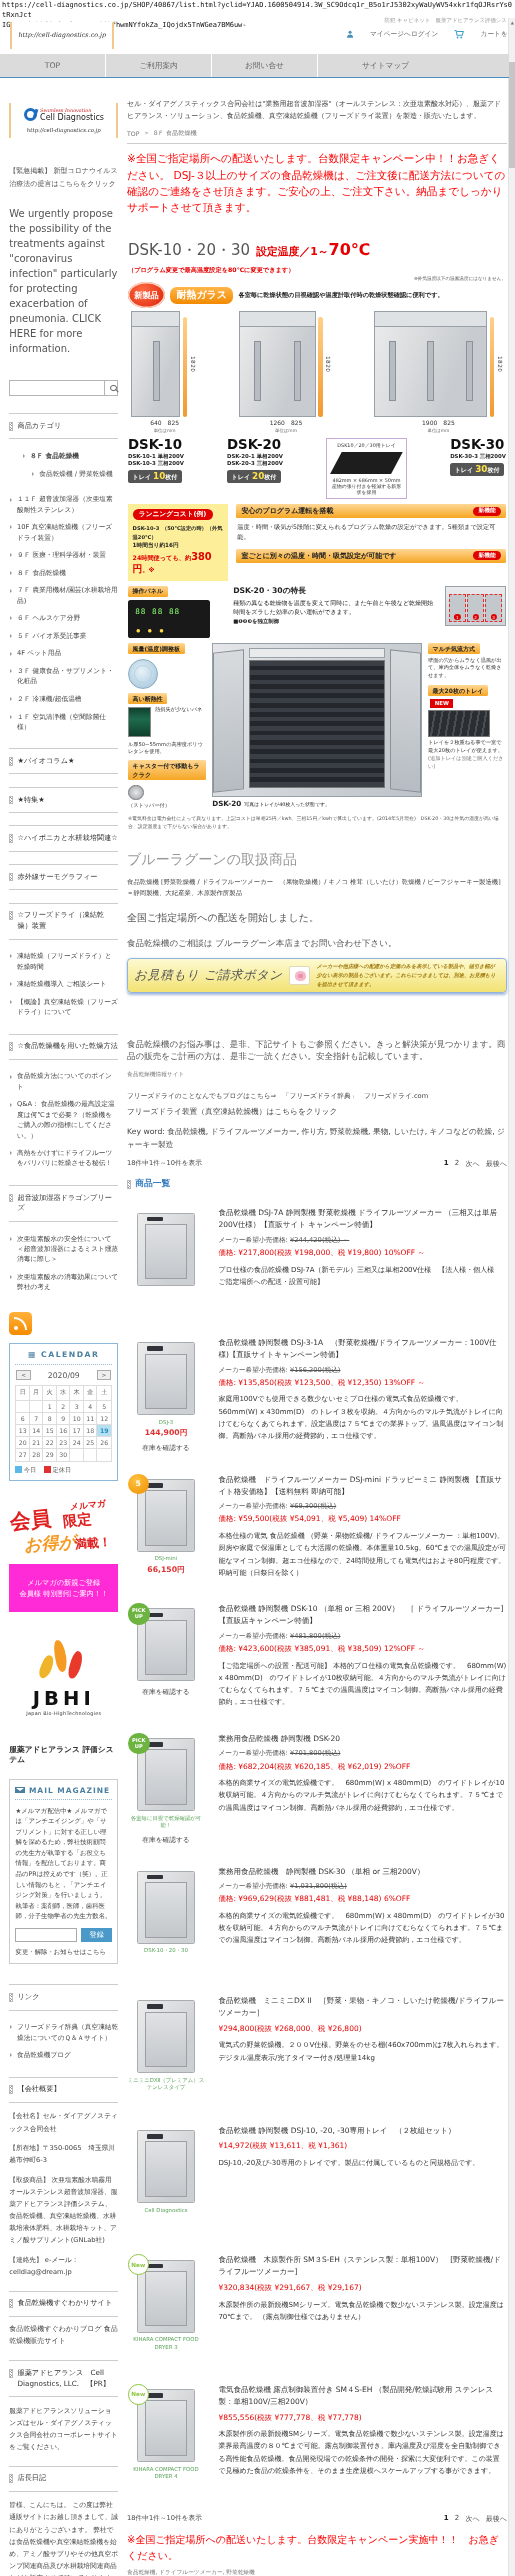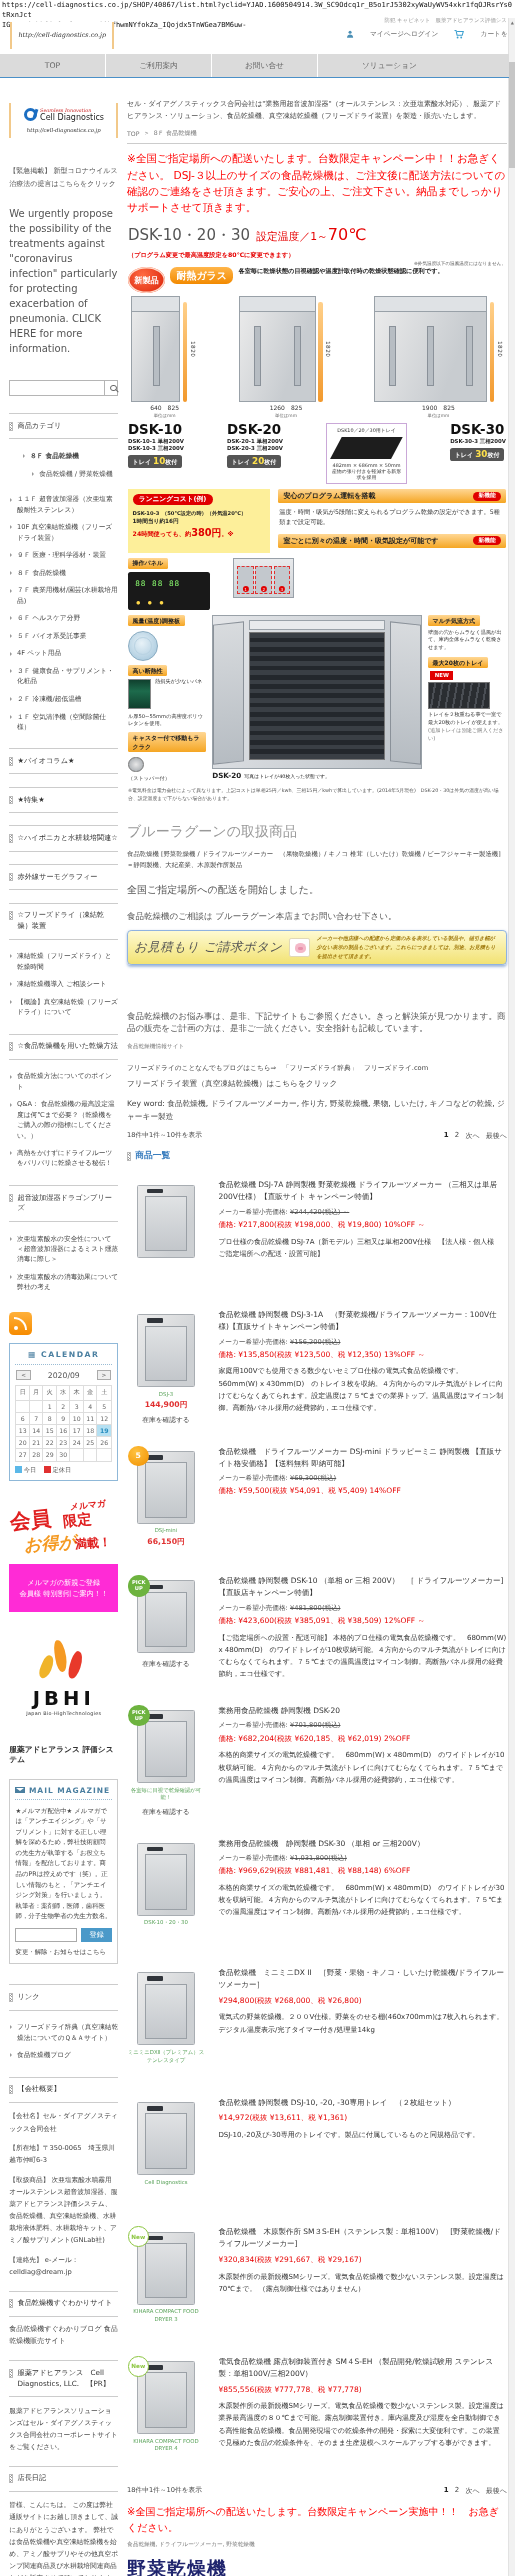--- a/index.html
+++ b/index.html
@@ -125,46 +125,46 @@
   .pinfo{flex:1;min-width:0;}
   .ptitle{display:block;font-size:7.5px;color:#333;line-height:1.6;margin-bottom:4.6px;}
   .pmsrp{font-size:6.7px;color:#555;margin:2.6px 0;}
   .pprice{color:#e60000;font-size:7.5px;margin:3.1px 0 5.7px;}
   .pdesc{font-size:7px;color:#333;line-height:1.75;}
   .camp2{color:#ff0000;font-size:10px;line-height:1.6;margin:8.2px 0 5.2px;}
   
   .dsk{position:relative;margin:2.1px 0 0;padding:2.1px 1px 4.1px;font-size:6.2px;color:#222;}
   .dsk-h{display:flex;align-items:baseline;gap:6.2px;flex-wrap:wrap;}
   .dsk-t1{font-size:15px;color:#555;}
-  .dsk-t2{color:#e60000;font-weight:normal;font-size:10.8px;}
+  .dsk-t2{color:#e60000;font-weight:bold;font-size:10.8px;margin-top:15px;}
   .dsk-t2 .big{font-size:16px;}
   .dsk-t3{color:#e60000;font-size:6.2px;font-weight:bold;}
   .dsk-noter{text-align:right;font-size:4.6px;color:#555;margin:0.5px 0 1.5px;}
-  .dsk-tagrow{display:flex;align-items:flex-start;gap:5.2px;margin:0 0 3.1px;}
+  .dsk-tagrow{display:flex;align-items:center;gap:5.2px;margin:0 0 3.1px;}
   .np{width:37px;height:26px;border-radius:50%;background:radial-gradient(circle at 40% 32%,#ff6a42,#d81f06);box-shadow:inset 0 0 0 1.5px #ffd9c8;color:#fff;font-weight:bold;font-size:8.2px;display:flex;align-items:center;justify-content:center;flex:none;}
   .glass{background:linear-gradient(#ffb54a,#f28a00);color:#fff;font-weight:bold;padding:1.5px 6.2px;border-radius:6.7px;font-size:10px;flex:none;}
   .tagtext{font-size:6.2px;font-weight:bold;color:#222;}
   .units{display:flex;justify-content:space-between;align-items:flex-end;padding:0 3.1px;}
   .unit{display:flex;align-items:flex-end;gap:2.6px;}
   .ubox{background:linear-gradient(110deg,#ececec,#c8ccd0 70%);border:0.5px solid #99a1a8;height:106px;position:relative;}
   .ubox::before{content:"";position:absolute;left:0;right:0;top:0;height:13.4px;background:#dfe2e5;border-bottom:0.5px solid #99a1a8;}
   .ubox i{position:absolute;top:29px;bottom:15.5px;width:7.2px;background:#b7bdc3;border:0.5px solid #8a9199;}
   .dimv{width:4.6px;height:100px;background:linear-gradient(#ffd08a,#f2992d);border-radius:2.1px;}
   .dimvl{font-size:5.7px;color:#333;writing-mode:vertical-rl;letter-spacing:0.5px;align-self:center;}
   .uw{text-align:center;font-size:6px;color:#333;margin-top:1.5px;}
   .uw .sub{font-size:4.4px;color:#666;display:block;}
   .names{display:flex;justify-content:space-between;margin:5.2px 0 4.1px;align-items:flex-start;}
   .nm-t{font-size:13.4px;font-weight:bold;color:#111;line-height:1.1;}
   .nm-s{font-size:5.4px;color:#222;font-weight:bold;line-height:1.35;}
   .trayb{background:#555;color:#fff;border-radius:2.6px;padding:1px 4.6px;font-size:6px;font-weight:bold;display:inline-block;margin-top:2.6px;}
   .trayb b{color:#ffe14a;font-size:8.8px;}
   .trbox{border:0.5px solid #caa8d8;padding:3.1px;font-size:4.9px;color:#333;width:81px;text-align:center;}
   .trshape{width:61px;height:21.6px;background:#1d1d1d;transform:skewX(-28deg);margin:4.1px auto 3.1px;}
   .dsk-mid{display:flex;gap:8.2px;margin:5.2px 0;}
-  .cost{width:142px;background:#fdef9a;padding:4.6px;flex:none;}
+  .cost{width:100px;background:#fdef9a;padding:4.6px;flex:none;}
   .cost-h{background:#e00000;color:#fff;border-radius:7.2px;padding:1px 6.2px;font-weight:bold;font-size:6.7px;display:inline-block;margin-bottom:3.1px;}
   .cost-l1{font-weight:bold;font-size:7.7px;}
   .cost-l1 span{font-weight:bold;font-size:5.2px;}
   .cost-l2{font-size:5.7px;font-weight:bold;margin-top:1.5px;}
   .cost-l3{color:#e00000;font-weight:bold;font-size:6.2px;margin-top:1px;}
   .cost-l3 b{font-size:9.8px;}
   .feats{flex:1;}
   .feat{margin-bottom:5.2px;}
   .feat-h{background:linear-gradient(#ffd794,#f5a623);padding:2.1px 5.2px;font-weight:bold;font-size:7px;color:#222;display:flex;justify-content:space-between;align-items:center;border-radius:1.5px;}
   .newf{background:#e00000;color:#fff;border-radius:6.2px;padding:0.5px 5.2px;font-size:5.7px;flex:none;}
@@ -235,21 +235,21 @@
           <circle cx="14" cy="14.5" r="1.8" fill="#3a9fd0"></circle>
         </svg>
       </span>
     <a style="color:#666;">カートを</a>
   </div>
 
   <div class="nav">
     <div class="nav-item">TOP</div>
     <div class="nav-item">ご利用案内</div>
     <div class="nav-item">お問い合せ</div>
-    <div class="nav-item">ソリューション</div>
+    <div class="nav-item">サイトマップ</div>
   </div>
 
   <div class="sidebar">
 
     <div class="s-logo">
       <div class="cd-row">
         <span class="cd-mark"></span>
         <span>
           <span class="cd-si">Seamless Innovation</span>
           <span class="cd-name">Cell Diagnostics</span>
@@ -594,20 +594,25 @@
                 <span class="newf">新機能</span>
               </div>
           </div>
         </div>
       </div>
       <div class="charrow">
         <div class="panelcol">
           <span class="otag">操作パネル</span>
           <div class="panelg"></div>
         </div>
+        <div>
+          <div class="char-t">DSK-20・30の特長</div>
+          <div class="char-b">種類の異なる乾燥物を温度を変えて同時に、また午前と午後など乾燥開始時間をズラした効率の良い運転ができます。</div>
+          <div class="char-n">■❶❷❸を独立制御</div>
+        </div>
         <div class="mini3">
             <i data-n="1"></i>
             <i data-n="2"></i>
             <i data-n="3"></i>
           </div>
       </div>
       <div class="photo-sec">
         <div class="pside">
           <span class="otag">風量(温度)調整板</span>
           <div class="fan"></div>
@@ -704,20 +709,21 @@
             <span class="pbadge five">5</span>
             <div class="appliance"></div>
             <div class="pimg-label">DSJ-mini</div>
             <div class="pimg-price">66,150円</div>
 
           </div>
           <div class="pinfo">
             <a class="ptitle">食品乾燥機　ドライフルーツメーカー DSJ-mini ドラッピーミニ 静岡製機 【直販サイト格安価格】【送料無料 即納可能】</a>
             <div class="pmsrp"><span>メーカー希望小売価格: </span><s>¥69,300(税込)</s></div>
             <div class="pprice">価格: ¥59,500(税抜 ¥54,091、税 ¥5,409) 14%OFF</div>
+            <div class="pdesc">本格仕様の電気 食品乾燥機 （野菜・果物乾燥機/ ドライフルーツメーカー ：単相100V)。厨房や家庭で保温庫としても大活躍の乾燥機。本体重量10.5kg。60℃までの温風設定が可能なマイコン制御。超エコ仕様なので、24時間使用しても電気代はおよそ80円程度です。即納可能（日祭日を除く）</div>
           </div>
         </div>
         <div class="prow">
           <div class="pimg">
             <span class="pbadge pickup">PICK UP</span>
             <div class="appliance"></div>
 
             <a class="stock">在庫を確認する</a>
           </div>
           <div class="pinfo">

